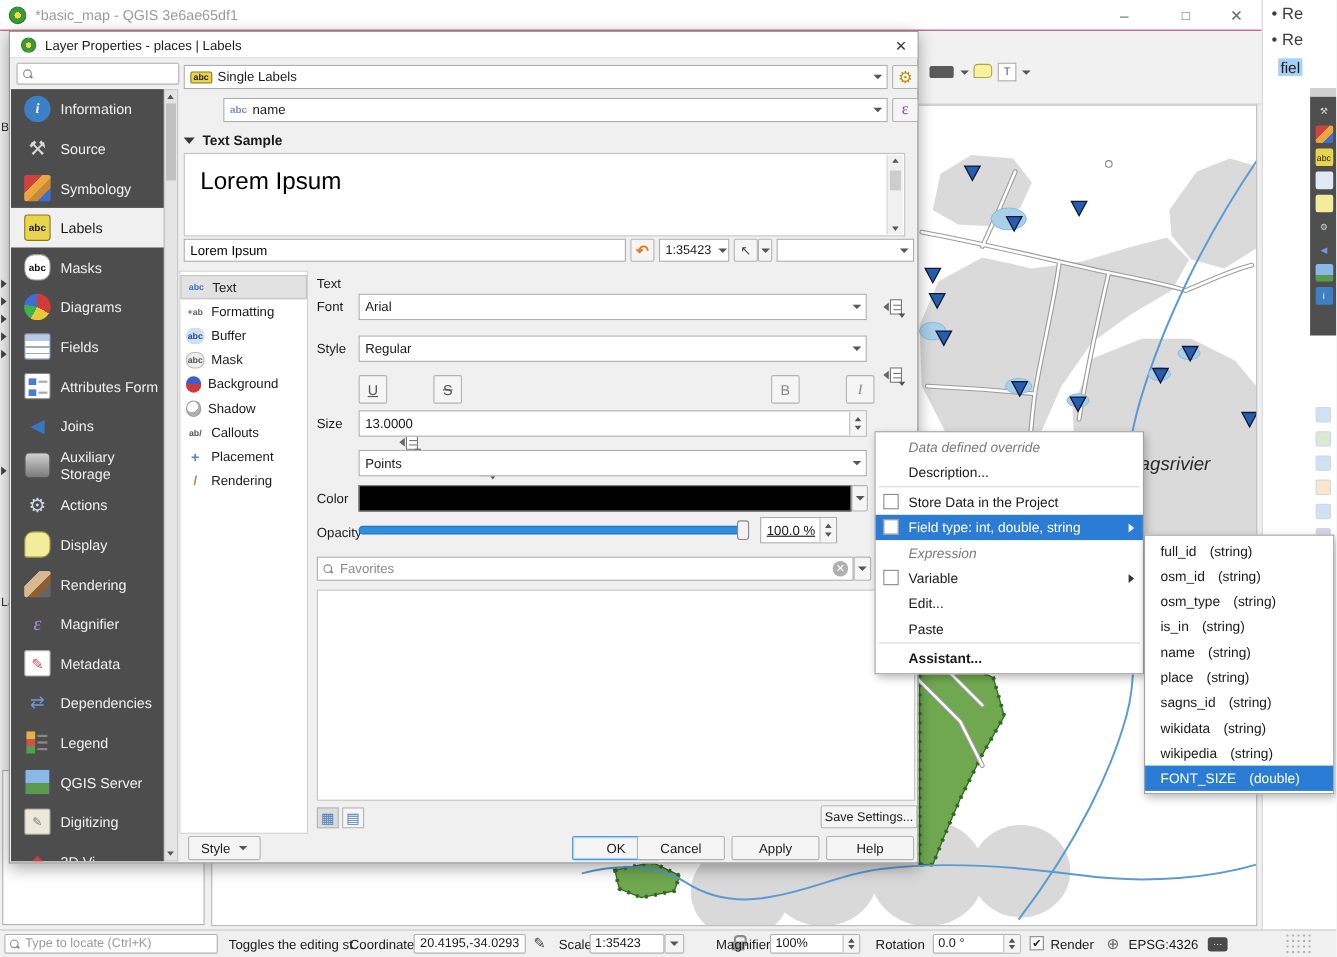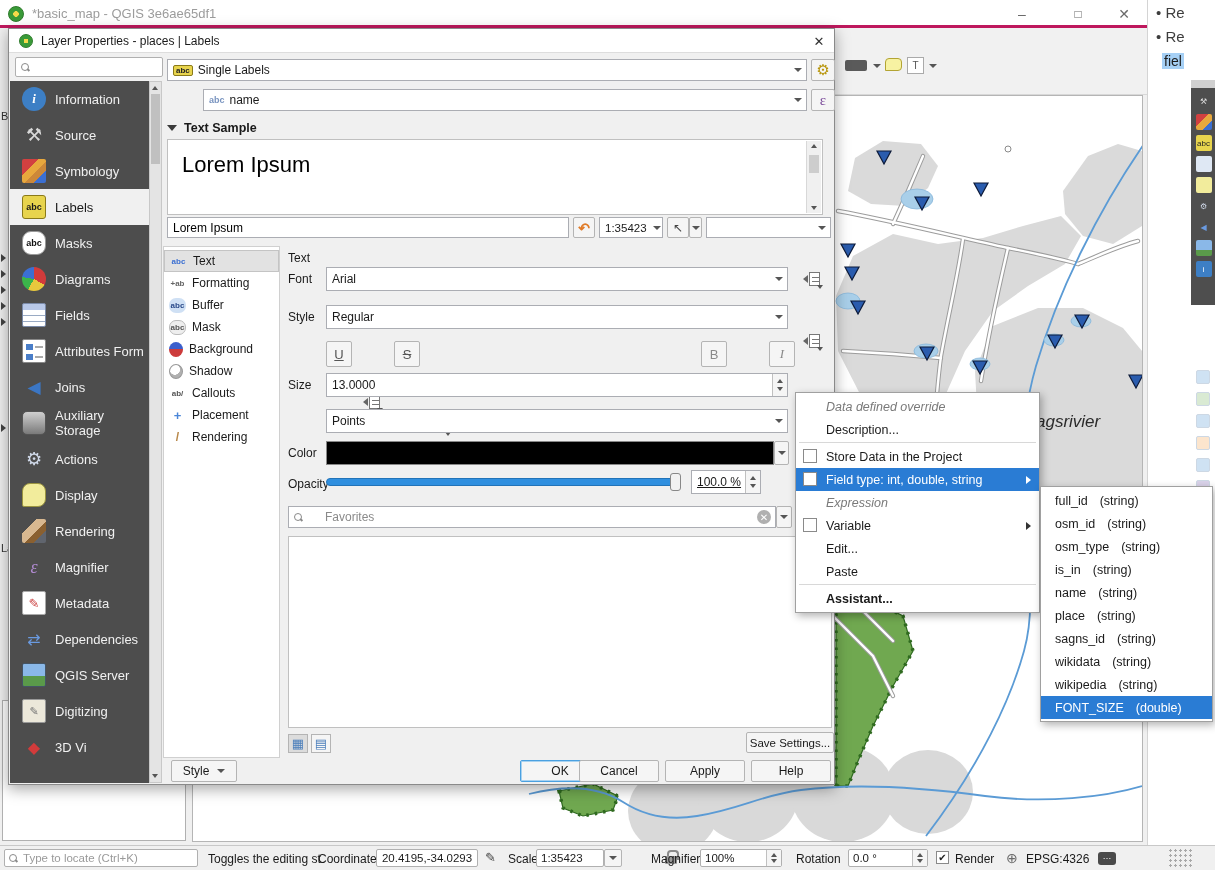--- a/index.html
+++ b/index.html
@@ -1,21 +1,21 @@
 <!DOCTYPE html>
 <html><head>
 <meta charset="utf-8">
 <style>
   * { margin:0; padding:0; box-sizing:border-box; }
   body { font-family:"Liberation Sans", sans-serif; font-size:12px; color:#1a1a1a; }
   .screen { position:relative; width:1215px; height:870px; overflow:hidden; background:#f0f0f0; }
   .abs { position:absolute; }
 
   
-  .titlebar { left:0; top:0; width:1147px; height:28px; background:#fff; border-bottom:3px solid #be185d; }
+  .titlebar { left:0; top:0; width:1147px; height:28px; background:#fff; border-bottom:1px solid #be185d; }
   .qgis-logo { width:16px; height:16px; border-radius:50%; background:radial-gradient(circle at 50% 50%, #f6d94a 0 28%, #3a9a38 30%); border:1px solid #2c7a2a; }
   .win-title { color:#9c9c9c; font-size:13px; white-space:nowrap; }
   .wbtn { width:44px; height:28px; display:flex; align-items:center; justify-content:center; color:#6a6a6a; font-size:14px; }
   .toolbar-bg { left:835px; top:28px; width:312px; height:67px; background:#f1f1f1; border-bottom:1px solid #d8d8d8; }
   .slab-icon { width:22px; height:11px; background:#5a5a5a; border-radius:2px; }
   .t-icon { width:17px; height:17px; border:1px solid #aaa; background:#fff; color:#555; font-size:10px; display:flex; align-items:center; justify-content:center; }
   .bubble-icon { width:17px; height:13px; background:#f7f2a2; border:1px solid #b3a433; border-radius:4px 4px 4px 0; }
   .arr-down { width:0; height:0; border-left:4px solid transparent; border-right:4px solid transparent; border-top:4px solid #555; }
   .sliver { left:0; top:28px; width:8px; height:817px; background:#f0f0f0; overflow:hidden; color:#333; }
   .sliver div { position:absolute; left:1px; font-size:11px; }
@@ -363,20 +363,24 @@
         </div>
         <div class="sb-item">
           <span class="si si-metadata">✎</span>
           <span class="sb-label">Metadata</span>
         </div>
         <div class="sb-item">
           <span class="si si-dependencies">⇄</span>
           <span class="sb-label">Dependencies</span>
         </div>
         <div class="sb-item">
+          <span class="si si-legend"></span>
+          <span class="sb-label">Legend</span>
+        </div>
+        <div class="sb-item">
           <span class="si si-qgis-server"></span>
           <span class="sb-label">QGIS Server</span>
         </div>
         <div class="sb-item">
           <span class="si si-digitizing">✎</span>
           <span class="sb-label">Digitizing</span>
         </div>
         <div class="sb-item">
           <span class="si si-3d-vi">◆</span>
           <span class="sb-label">3D Vi</span>
@@ -566,21 +570,21 @@
     <div class="abs slider-track" style="left:317px; top:449px; width:352px;"></div>
     <div class="abs slider-handle" style="left:661px; top:444px;"></div>
     <div class="abs input" style="left:682px; top:441px; width:70px; height:24px;text-decoration:underline;">
       <span>100.0 %</span>
       <span class="spin-arrows">
           <span class="tiny-up"></span>
           <span class="tiny-dn"></span>
         </span>
     </div>
 
-    <div class="abs input" style="left:279px; top:477px; width:488px; height:22px; gap:22px;text-align:right;">
+    <div class="abs input" style="left:279px; top:477px; width:488px; height:22px; gap:6px;text-align:right;">
       <span class="mag"></span>
       <span style="color:#8a8a8a;">Favorites</span>
       <span class="clear-x" style="margin-left:auto; margin-right:4px;">✕</span>
     </div>
     <div class="abs btn" style="left:767px; top:477px; width:16px; height:22px;">
       <span class="arr-down"></span>
     </div>
 
     <div class="abs listarea" style="left:279px; top:507px; width:544px; height:192px;"></div>
 

